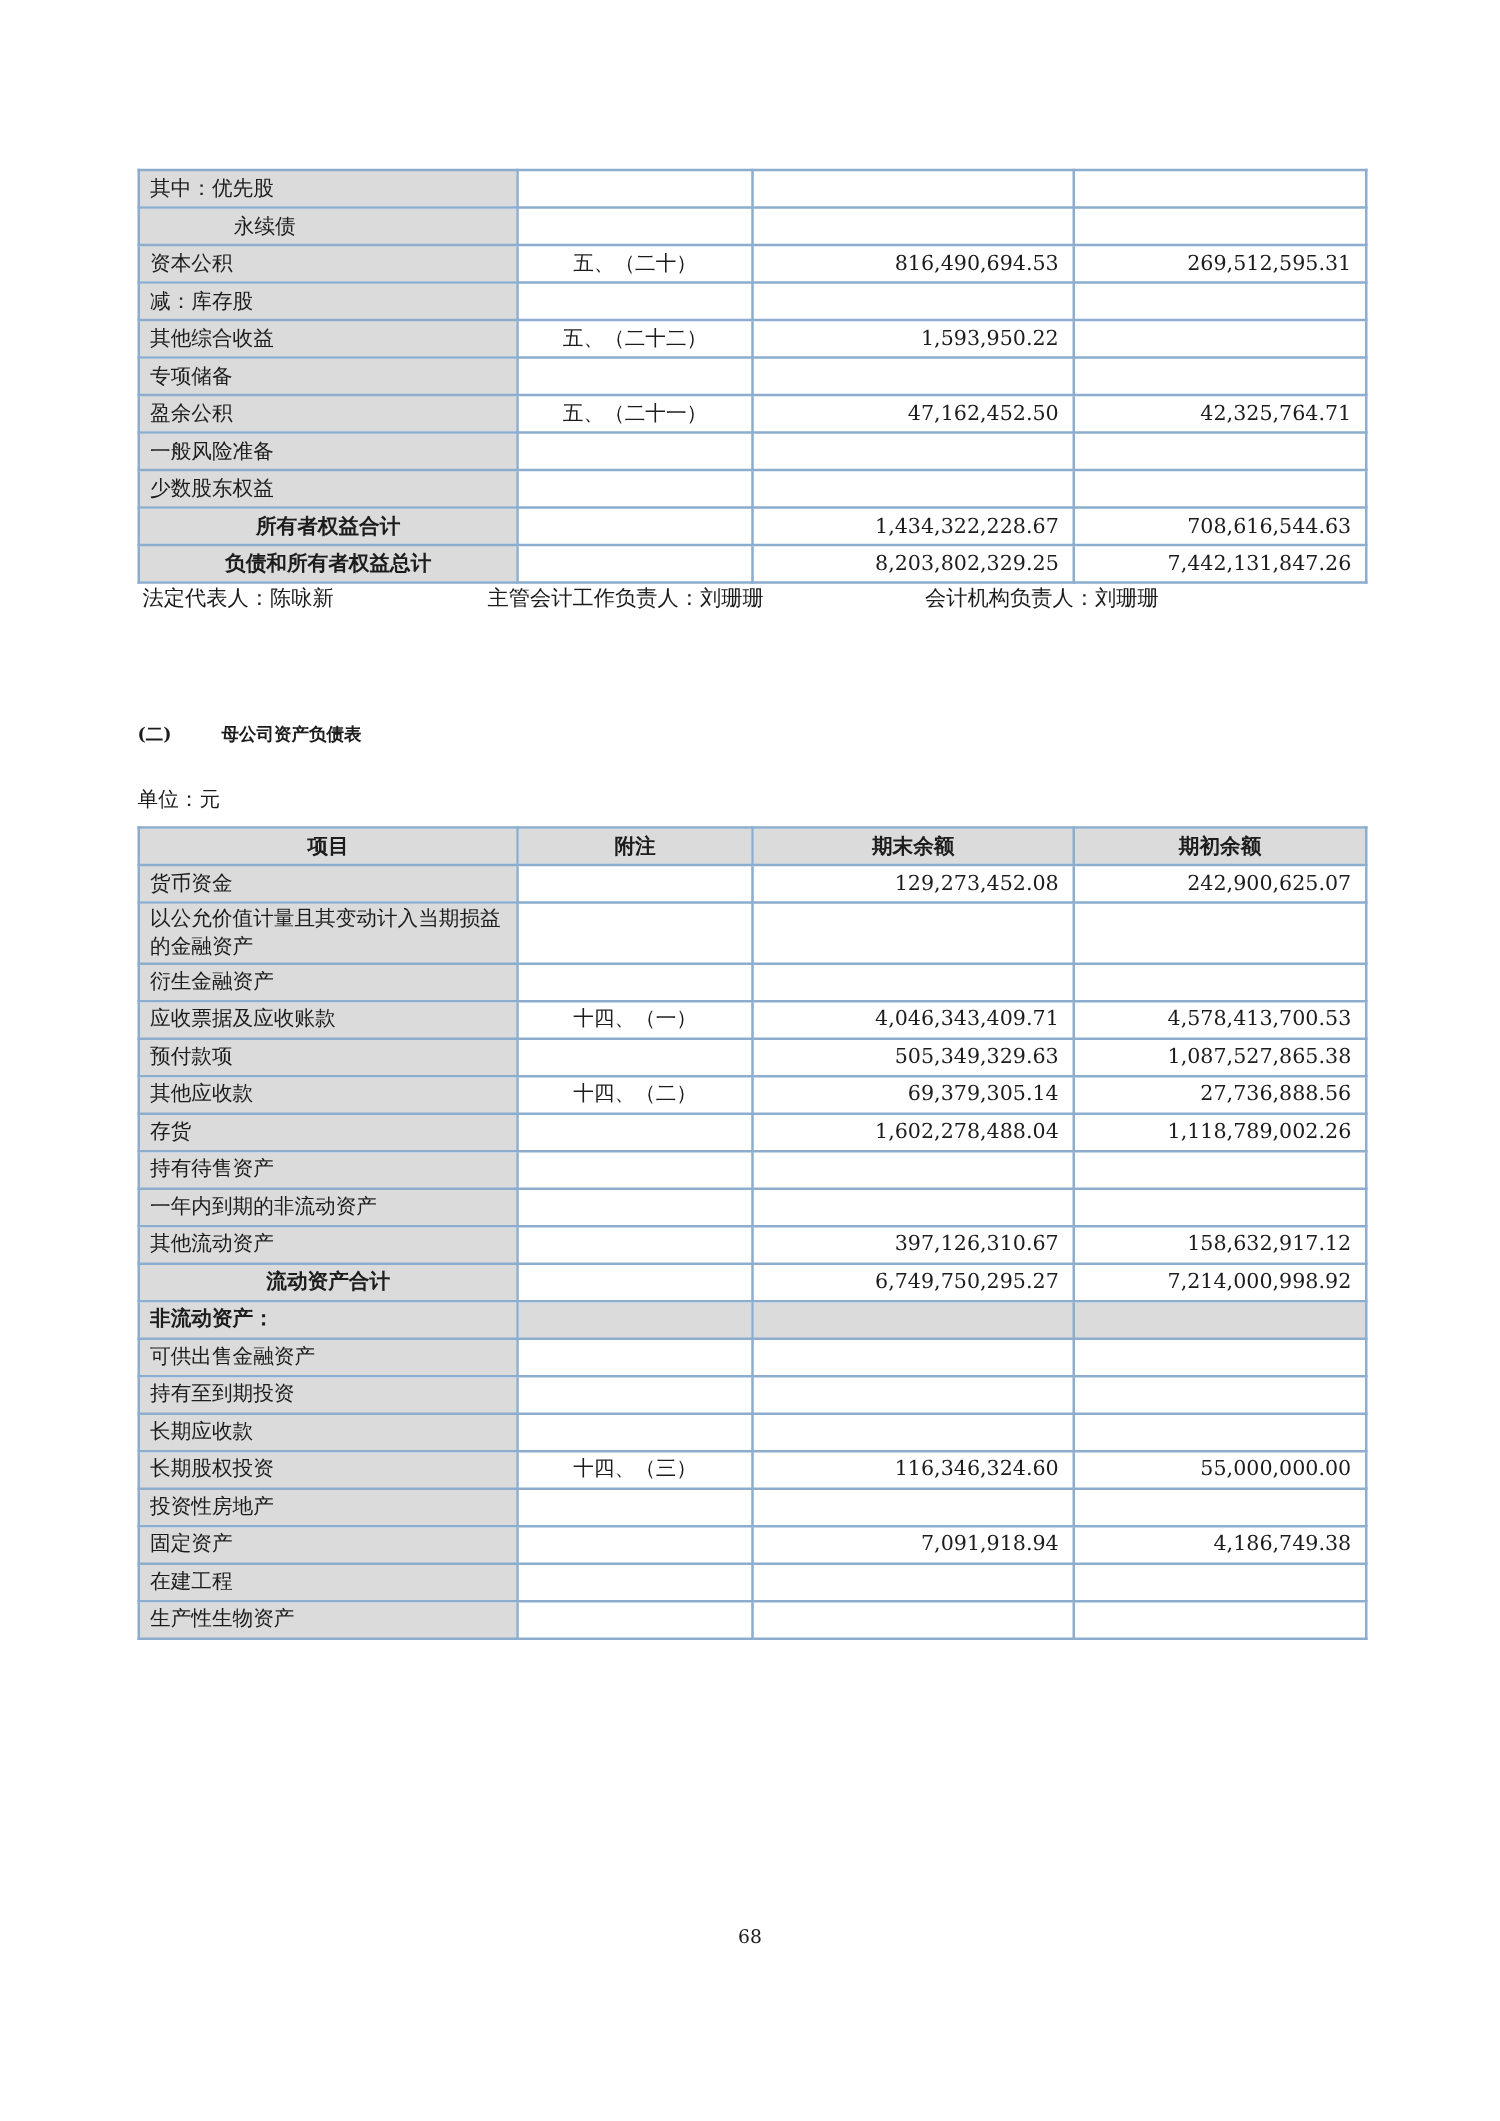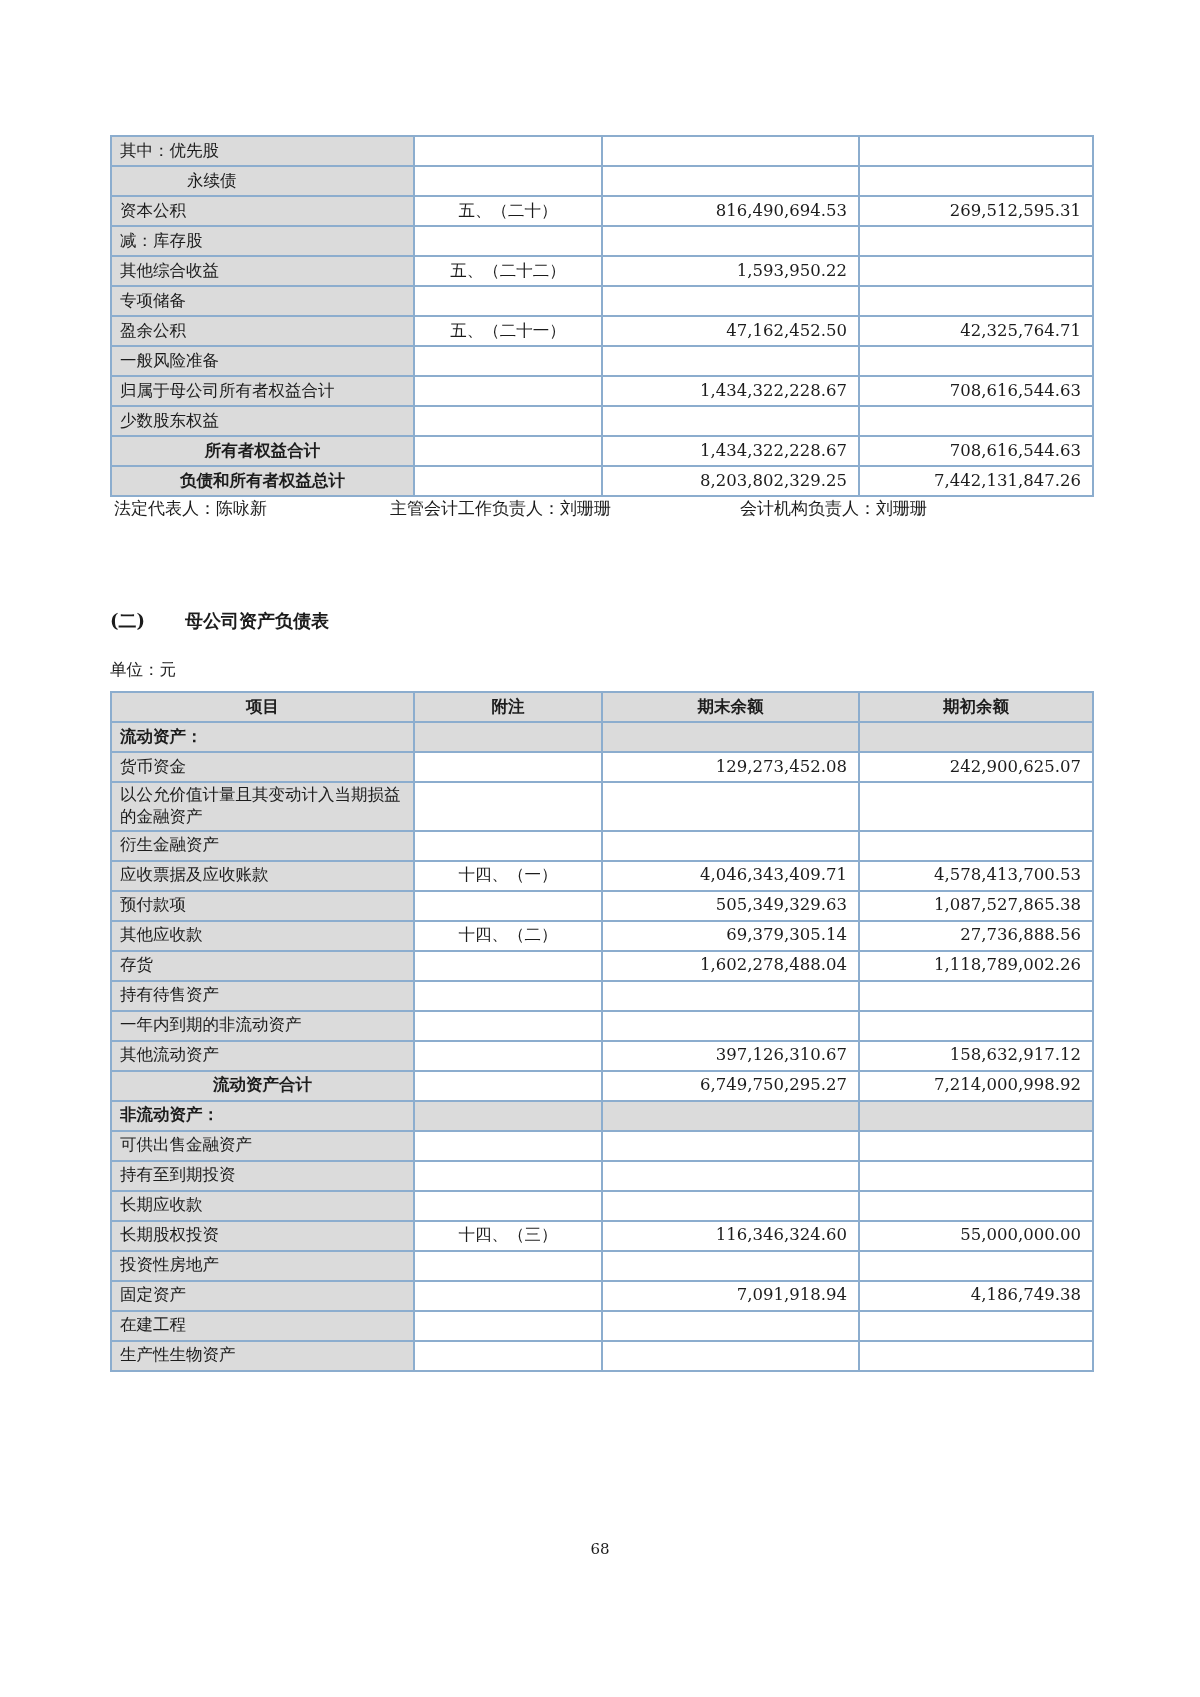--- a/index.html
+++ b/index.html
@@ -56,21 +56,21 @@
     height: 24px;
     font-size: 17px;
   }
   .signature span { position: absolute; top: 0; white-space: nowrap; }
   .sig-1 { left: 4px; }
   .sig-2 { left: 280px; }
   .sig-3 { left: 630px; }
 
   .section-heading {
     margin-top: 88px;
-    font-size: 18px;
+    font-size: 14px;
     font-weight: bold;
     height: 24px;
   }
   .section-heading .sec-num { display: inline-block; margin-right: 40px; }
 
   .unit-line {
     margin-top: 26px;
     height: 24px;
     font-size: 16.5px;
   }
@@ -151,26 +151,20 @@
           </tr>
 
           <tr>
             <td class="c-item">一般风险准备</td>
             <td class="c-note"></td>
             <td class="c-end"></td>
             <td class="c-begin"></td>
           </tr>
 
 
-          <tr>
-            <td class="c-item">归属于母公司所有者权益合计</td>
-            <td class="c-note"></td>
-            <td class="c-end">1,434,322,228.67</td>
-            <td class="c-begin">708,616,544.63</td>
-          </tr>
 
           <tr>
             <td class="c-item">少数股东权益</td>
             <td class="c-note"></td>
             <td class="c-end"></td>
             <td class="c-begin"></td>
           </tr>
 
           <tr class="style-total">
             <td class="c-item">所有者权益合计</td>
@@ -210,26 +204,20 @@
       <thead>
         <tr>
           <th>项目</th>
           <th>附注</th>
           <th>期末余额</th>
           <th>期初余额</th>
         </tr>
       </thead>
       <tbody>
 
-          <tr class="style-section">
-            <td class="c-item">流动资产：</td>
-            <td class="c-note"></td>
-            <td class="c-end"></td>
-            <td class="c-begin"></td>
-          </tr>
 
           <tr>
             <td class="c-item">货币资金</td>
             <td class="c-note"></td>
             <td class="c-end">129,273,452.08</td>
             <td class="c-begin">242,900,625.07</td>
           </tr>
 
           <tr>
             <td class="c-item">以公允价值计量且其变动计入当期损益的金融资产</td>

